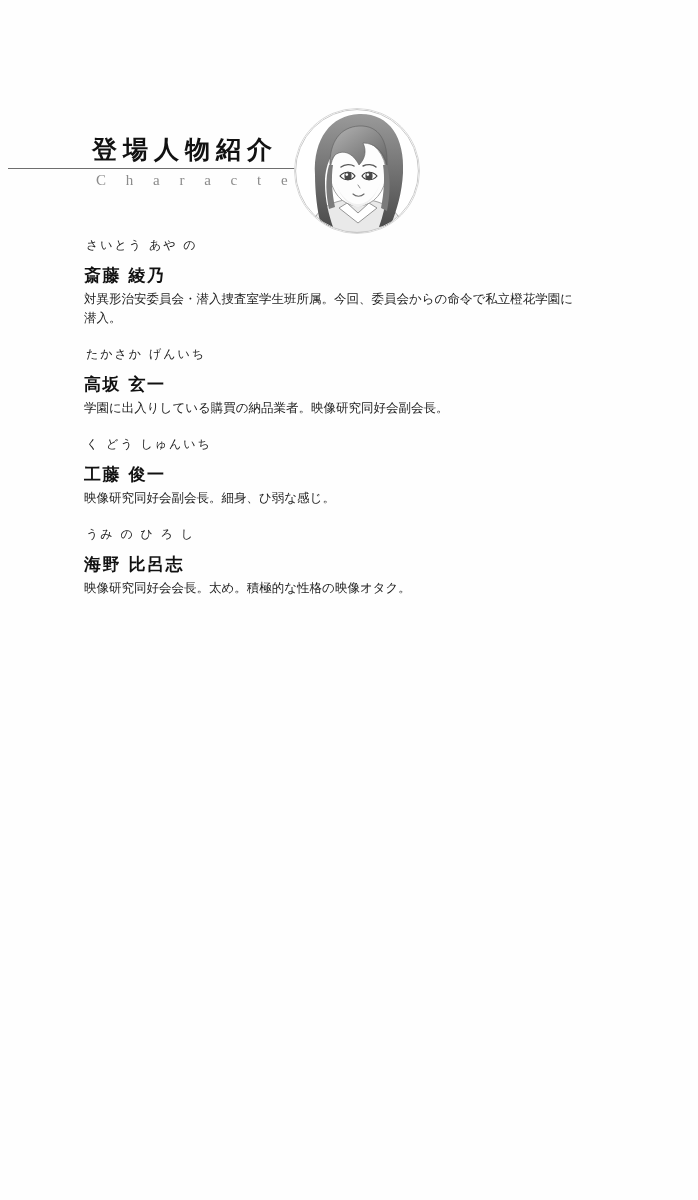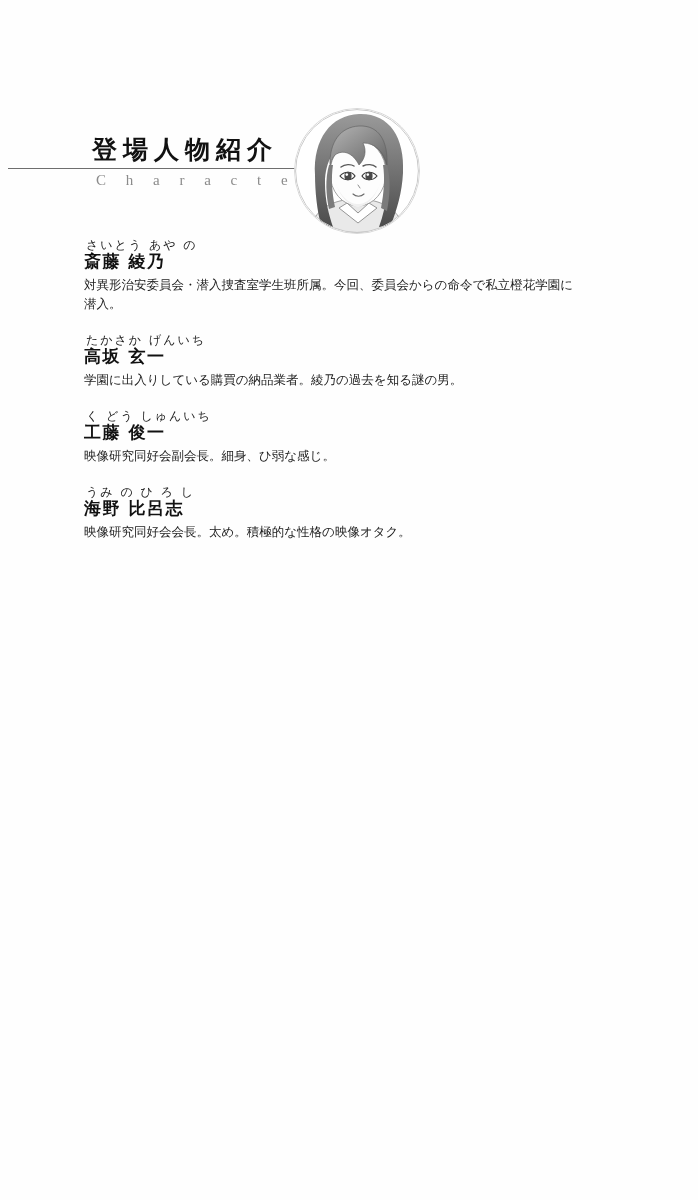--- a/index.html
+++ b/index.html
@@ -101,20 +101,21 @@
 
   .name {
     font-size: 17px;
     font-weight: 700;
     letter-spacing: 1.5px;
     color: #111;
     font-family: "DejaVu Serif", serif;
     line-height: 20px;
     margin-bottom: 5px;
     white-space: nowrap;
+    margin-top: 14px;
   }
 
   .desc {
     font-size: 12.5px;
     line-height: 19px;
     color: #1d1d1d;
     font-family: Liberation Serif, serif;
     max-width: 500px;
   }
 
@@ -186,21 +187,21 @@
 
     <div class="entry entry-1">
       <div class="furigana">さいとう あや の</div>
       <div class="name">斎藤 綾乃</div>
       <div class="desc">対異形治安委員会・潜入捜査室学生班所属。今回、委員会からの命令で私立橙花学園に潜入。</div>
     </div>
 
     <div class="entry entry-2">
       <div class="furigana">たかさか げんいち</div>
       <div class="name">高坂 玄一</div>
-      <div class="desc">学園に出入りしている購買の納品業者。綾乃の過去を知る謎の男。</div>
+      <div class="desc">学園に出入りしている購買の納品業者。映像研究同好会副会長。</div>
     </div>
 
     <div class="entry entry-4">
       <div class="furigana">く どう しゅんいち</div>
       <div class="name">工藤 俊一</div>
       <div class="desc">映像研究同好会副会長。細身、ひ弱な感じ。</div>
     </div>
 
     <div class="entry entry-3">
       <div class="furigana">うみ の  ひ ろ し</div>

